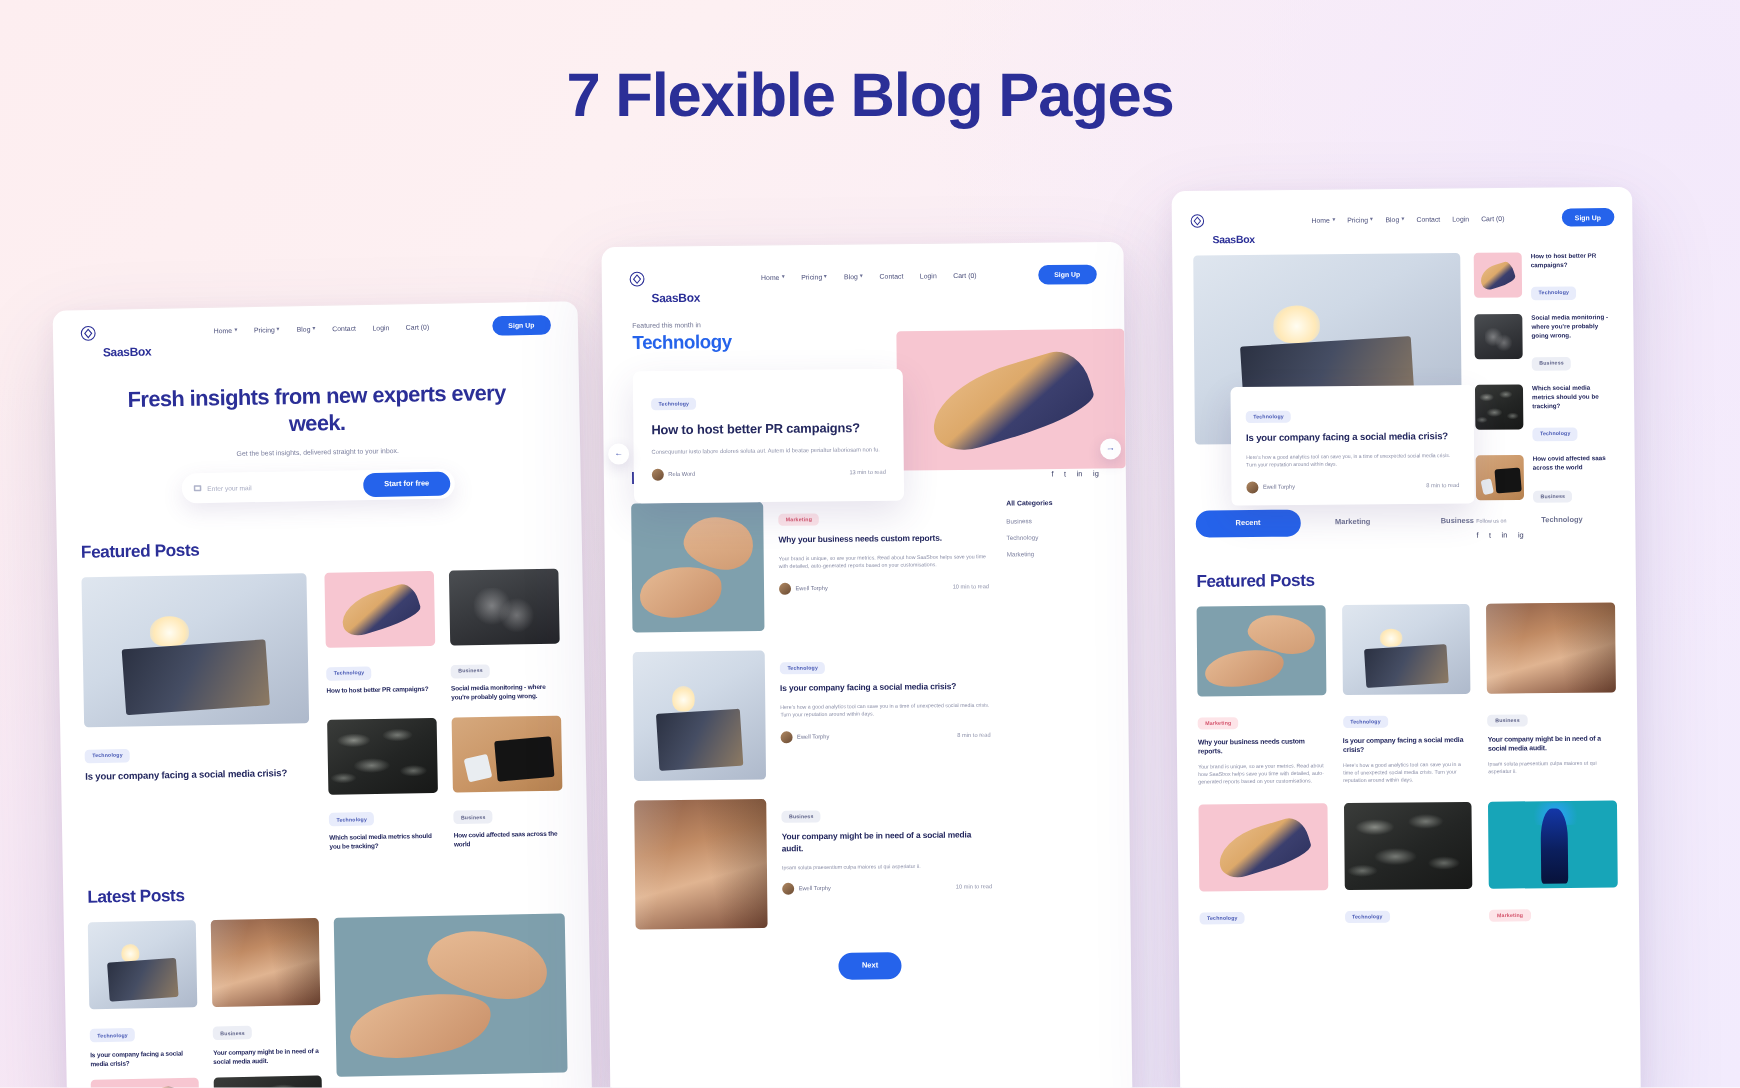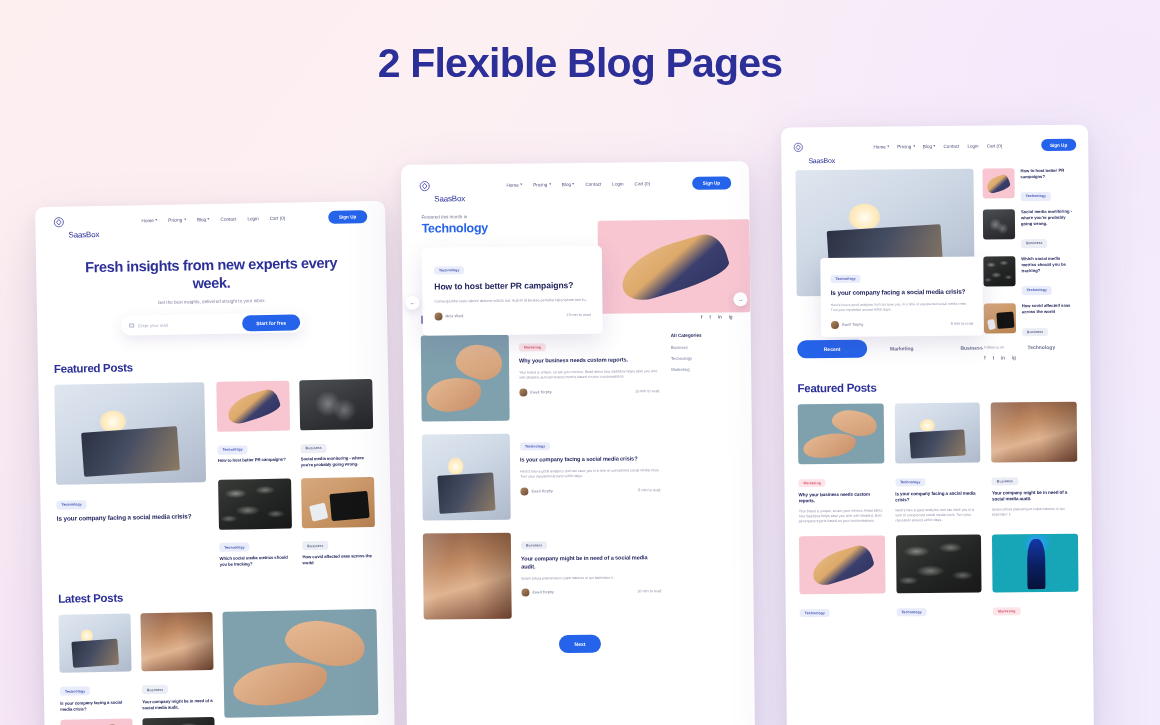--- a/index.html
+++ b/index.html
@@ -41,21 +41,21 @@
   #p3{
     left:784px; top:126px; width:307px; height:615px;
     transform: rotate(-0.55deg);
   }
 
   
   .nav{ display:flex; align-items:center; padding:0 18px; height:30px; }
   .brand{ display:flex; align-items:center; gap:4px; }
   .brand .logo{ width:11px;height:11px; }
   .brand .logo svg{ display:block; }
-  .brand .name{ font-size:8px; font-weight:normal; color:#2b2f97; letter-spacing:-.2px;margin-top:26px;}
+  .brand .name{ font-size:8px; font-weight:bold; color:#2b2f97; letter-spacing:-.2px;margin-top:26px;}
   .navlinks{ display:flex; align-items:center; gap:11px; margin:0 auto; }
   .navlinks a{
     font-size:4.6px; color:#4a4e7a; text-decoration:none; white-space:nowrap;
     display:flex; align-items:center; gap:1.5px;
   }
   .caret{ width:0;height:0;border-left:1.6px solid transparent;border-right:1.6px solid transparent;border-top:2px solid #6b6f95; display:inline-block;}
   .btn-signup{
     background:#2563eb; color:#fff; border-radius:20px;
     font-size:4.6px; padding:4px 11px; font-weight:bold; white-space:nowrap;
   }
@@ -211,21 +211,21 @@
   .g3e{ font-size:3.5px; line-height:1.45; }
 
   .btn-next{
     background:#2563eb;color:#fff;border-radius:14px;font-size:5px;font-weight:bold;
     padding:6px 16px; display:inline-block;
   }
 </style>
 </head>
 <body>
 
-<div class="page-title">2 Flexible Blog Pages</div>
+<div class="page-title">7 Flexible Blog Pages</div>
 
 <div class="panel" id="p1">
   <div class="sheet">
 
     <div class="nav">
       <div class="brand">
         <span class="logo">
           <svg width="11" height="11" viewBox="0 0 24 24" fill="none" stroke="#2b2f97" stroke-width="1.6">
               <circle cx="12" cy="12" r="10"></circle>
               <path d="M12 6 L7 12 L12 18 L17 12 Z"></path>

